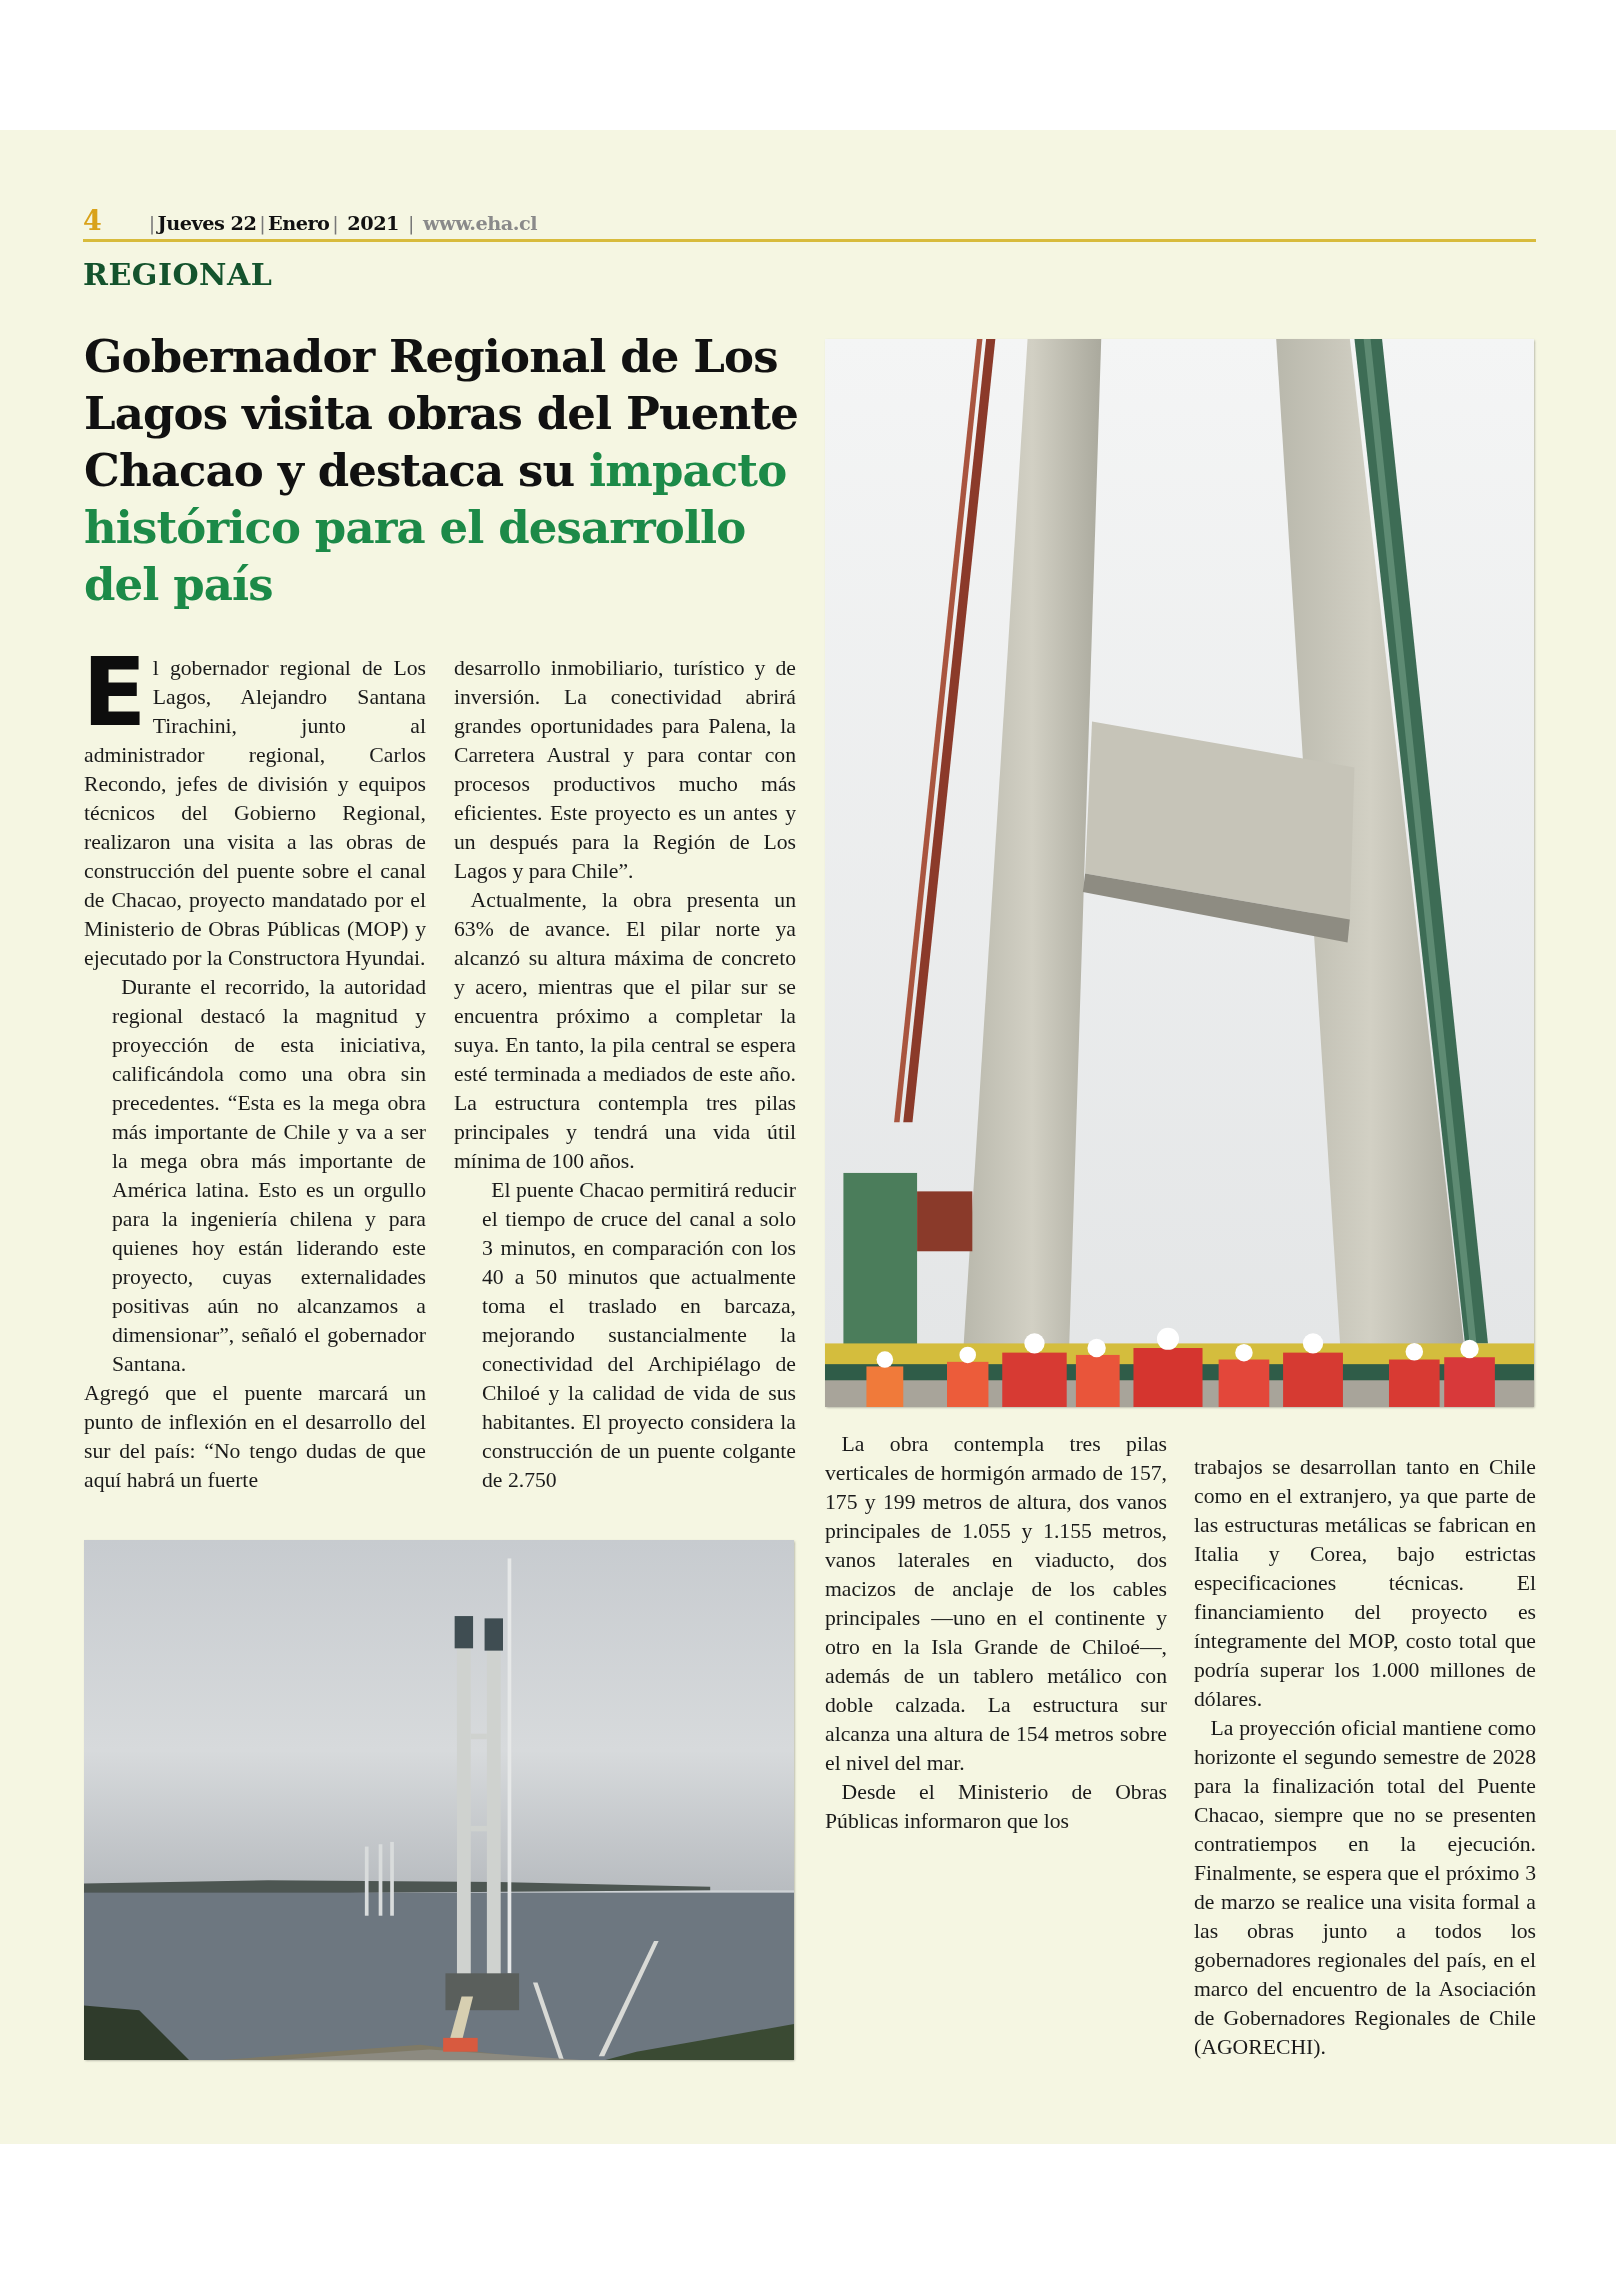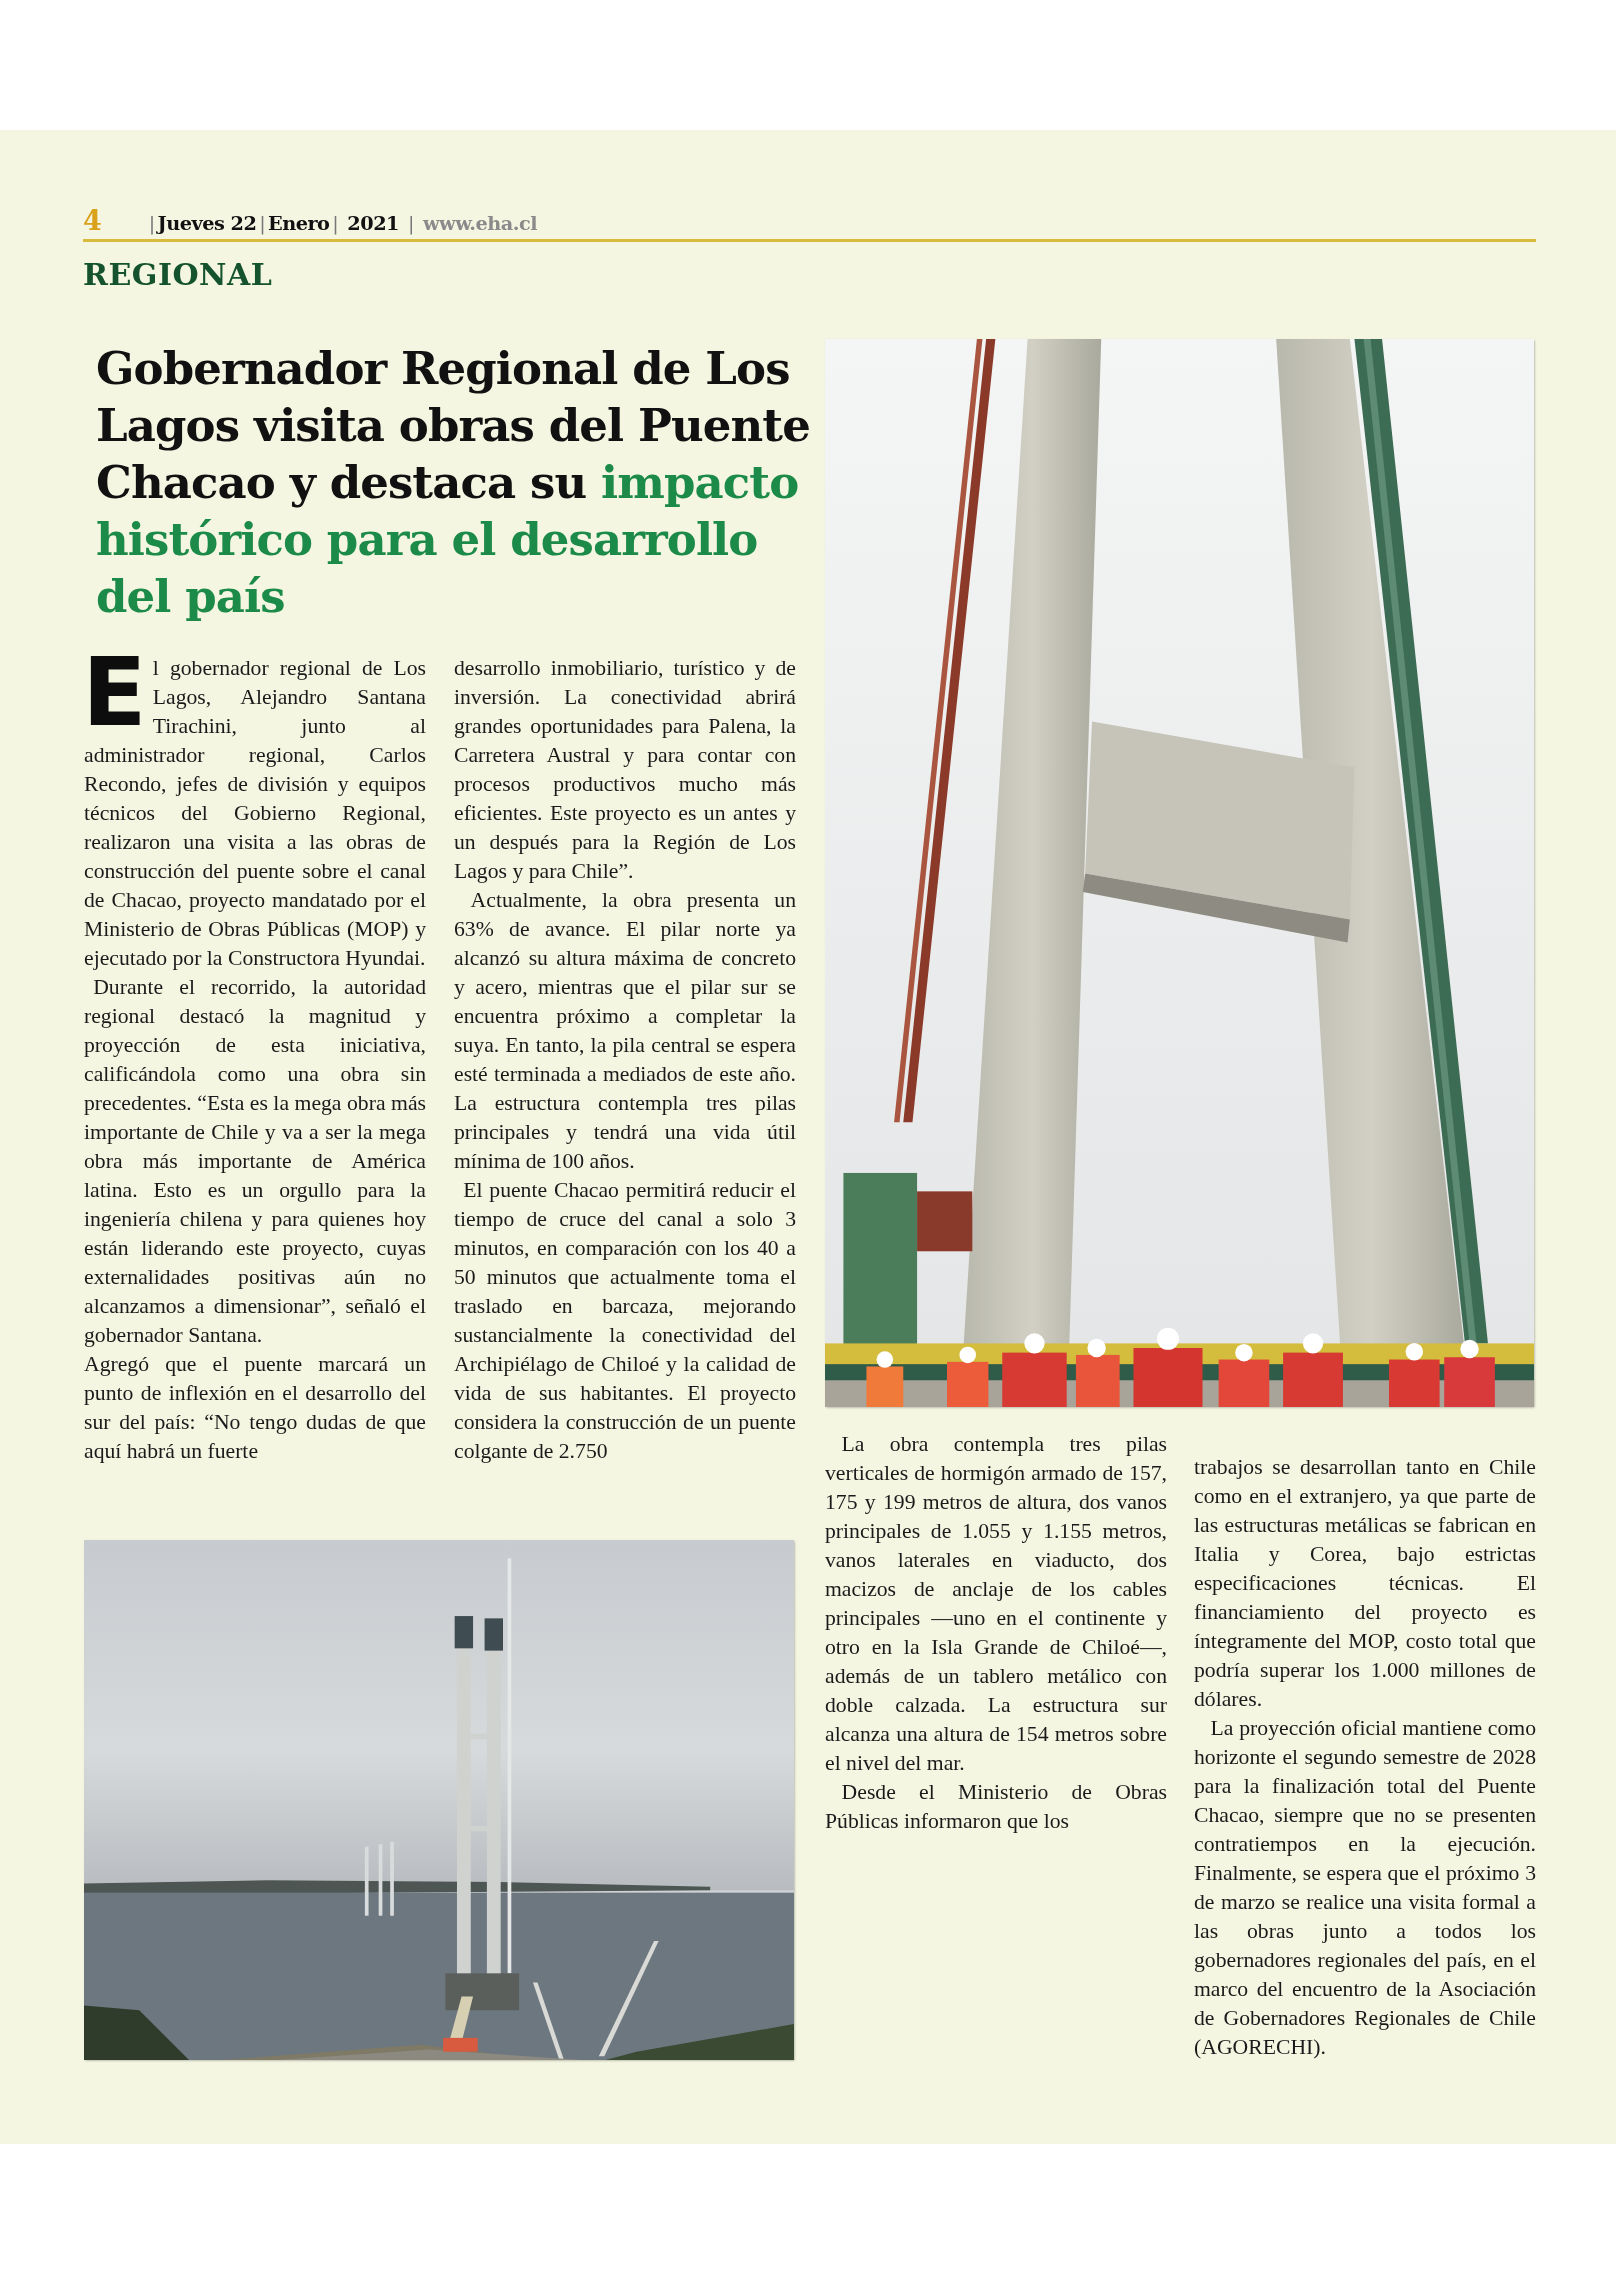--- a/index.html
+++ b/index.html
@@ -9,21 +9,21 @@
   .folio{left:83px;top:205px;font-family:"DejaVu Serif",serif;font-weight:bold;font-size:27px;color:#d9a21a;line-height:32px;}
   .dateline{left:146px;top:210px;font-family:"DejaVu Serif",serif;font-weight:bold;font-size:19.3px;line-height:28px;color:#111;white-space:nowrap;letter-spacing:-0.5px;}
   .dateline .sep{color:#777;font-weight:normal;margin:0 2.8px;}
   .dateline .url{color:#8a8a8a;margin-top:36px;}
   .rule{left:83px;top:239px;width:1453px;height:3.2px;background:#d8bb3c;}
   .section{left:83px;top:256px;font-family:"DejaVu Serif",serif;font-weight:bold;font-size:30px;color:#14532d;line-height:37px;letter-spacing:0.5px;}
   .headline{left:84px;top:328px;width:719px;font-family:"DejaVu Serif",serif;font-weight:bold;font-size:45px;line-height:57px;color:#111;letter-spacing:-0.9px;}
   .headline .green{color:#1c8a48;}
   .col{font-family:"Liberation Serif",serif;font-size:21.7px;line-height:29px;color:#1a1a1a;text-align:justify;hyphens:none;}
   .col p{margin:0;}
-  .col p.ind{text-indent:9.2px;}
+  .col p.ind{text-indent:9.2px;margin-left:28px;}
   .col p.ind2{text-indent:16.6px;}
   .dropcap{float:left;font-family:"DejaVu Sans",sans-serif;font-weight:900;font-size:94px;line-height:74px;margin:1.8px 6.4px 0 -1.8px;color:#0d0d0d;}
   .c1{left:84px;top:654px;width:342px;height:861px;}
   .c2{left:454px;top:654px;width:342px;height:861px;}
   .c3{left:825px;top:1430px;width:342px;}
   .c4{left:1194px;top:1453px;width:342px;}
   .photo{position:absolute;overflow:hidden;box-shadow:0.9px 1.4px 2.3px rgba(0,0,0,0.35);}
   .p1{left:825px;top:339px;width:709px;height:1068px;background:#eceeed;}
   .p2{left:84px;top:1540px;width:710px;height:520px;background:#cfd3d6;}
   .photo svg{width:100%;height:100%;display:block;}
@@ -33,21 +33,21 @@
 
 <div class="page"></div>
 
 <div class="abs folio">4</div>
 <div class="abs dateline">
   <span class="sep">|</span><span>Jueves 22</span><span class="sep">|</span><span>Enero</span><span class="sep">|</span> <span>2021</span> <span class="sep">|</span> <span class="url">www.eha.cl</span>
 </div>
 <div class="abs rule"></div>
 <div class="abs section">REGIONAL</div>
 
-<h1 class="abs headline" style="margin:12px;">
+<h1 class="abs headline" style="margin:0;">
   <span>Gobernador Regional de Los Lagos visita obras del Puente Chacao y destaca su</span>
   <span class="green">impacto histórico para el desarrollo del país</span>
 </h1>
 
 <div class="abs col c1">
   <p><span class="dropcap">E</span><span>l gobernador regional de Los Lagos, Alejandro Santana Tirachini, junto al administrador regional, Carlos Recondo, jefes de división y equipos técnicos del Gobierno Regional, realizaron una visita a las obras de construcción del puente sobre el canal de Chacao, proyecto mandatado por el Ministerio de Obras Públicas (MOP) y ejecutado por la Constructora Hyundai.</span></p>
   <p class="ind">Durante el recorrido, la autoridad regional destacó la magnitud y proyección de esta iniciativa, calificándola como una obra sin precedentes. “Esta es la mega obra más importante de Chile y va a ser la mega obra más importante de América latina. Esto es un orgullo para la ingeniería chilena y para quienes hoy están liderando este proyecto, cuyas externalidades positivas aún no alcanzamos a dimensionar”, señaló el gobernador Santana.</p>
   <p>Agregó que el puente marcará un punto de inflexión en el desarrollo del sur del país: “No tengo dudas de que aquí habrá un fuerte</p>
 </div>
 

